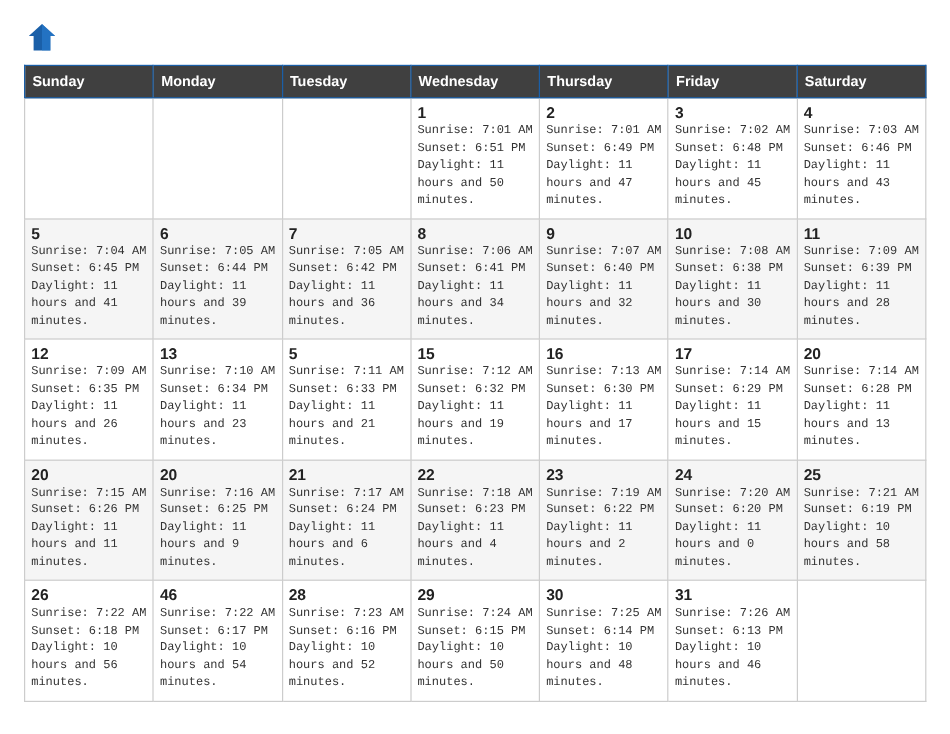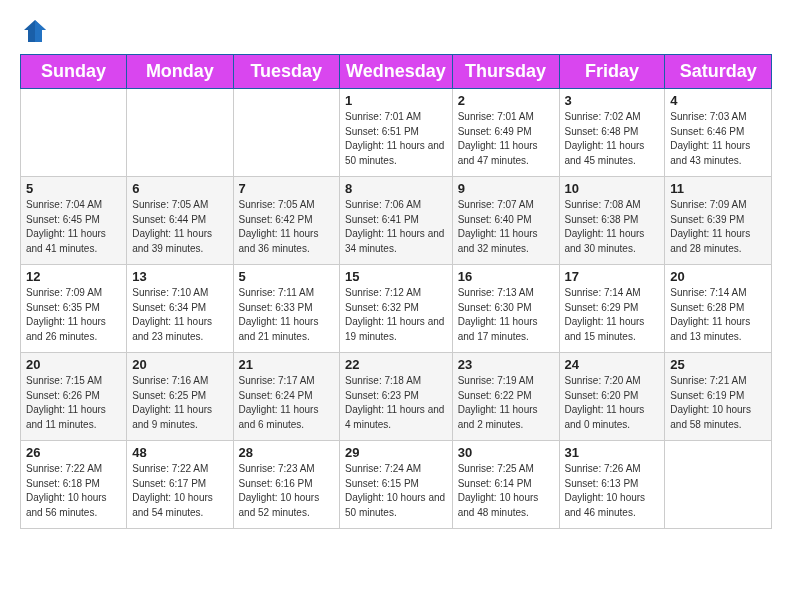--- a/index.html
+++ b/index.html
@@ -56,26 +56,26 @@
     .location {
       font-size: 15px;
       color: #444;
     }
     .calendar {
       width: 100%;
       border-collapse: collapse;
       border: 1px solid #ccc;
     }
     .calendar th {
-      background: #d946ef;
+      background: #404040;
       color: #fff;
-      font-size: 18px;
+      font-size: 12px;
       font-weight: bold;
       padding: 6px 6px;
-      text-align: center;
+      text-align: left;
       border: 1px solid #1a5fa8;
     }
     .calendar td {
       width: calc(100% / 7);
       vertical-align: top;
       padding: 4px 5px 6px 5px;
       border: 1px solid #ccc;
       font-size: 10.5px;
       color: #333;
       background: #fff;
@@ -88,20 +88,21 @@
       font-size: 13px;
       font-weight: bold;
       color: #222;
       display: block;
       margin-bottom: 2px;
     }
     .day-info {
       font-size: 10px;
       color: #333;
       line-height: 1.45;
+      font-family: Liberation Mono, monospace;
     }
     .empty-cell {
       background: #fff !important;
     }
   </style>
 </head>
 <body>
 
 <div class="page">
   <div class="header">
@@ -322,21 +323,21 @@
         </tr>
         <tr>
           <td>
             <span class="day-number">26</span>
             <div class="day-info">Sunrise: 7:22 AM
 Sunset: 6:18 PM
 Daylight: 10 hours
 and 56 minutes.</div>
           </td>
           <td>
-            <span class="day-number">48</span>
+            <span class="day-number">46</span>
             <div class="day-info">Sunrise: 7:22 AM
 Sunset: 6:17 PM
 Daylight: 10 hours
 and 54 minutes.</div>
           </td>
           <td>
             <span class="day-number">28</span>
             <div class="day-info">Sunrise: 7:23 AM
 Sunset: 6:16 PM
 Daylight: 10 hours

